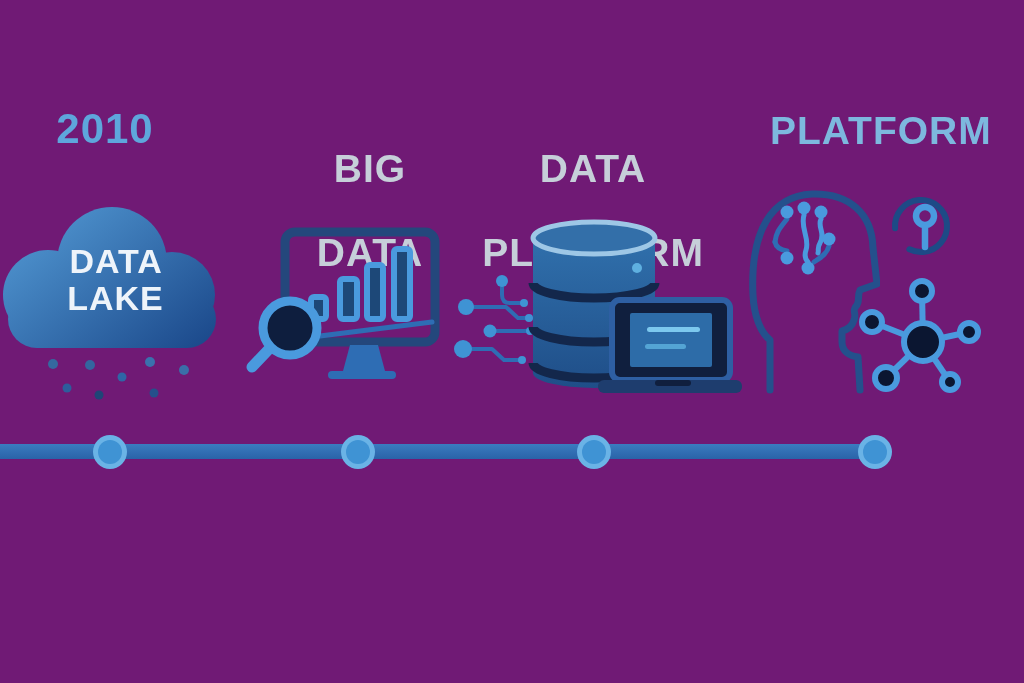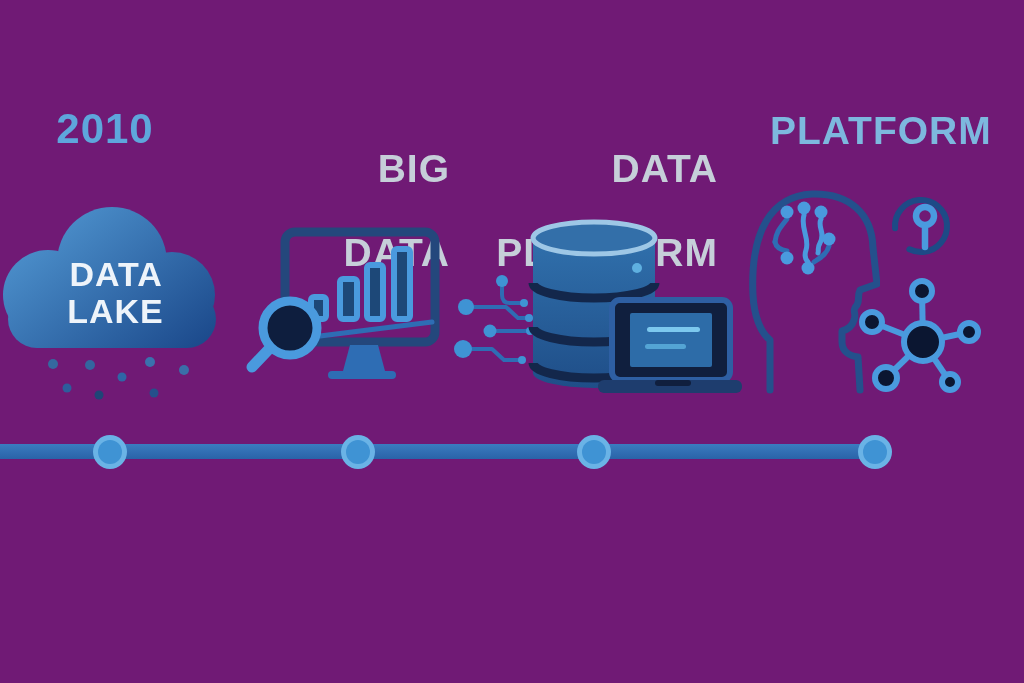--- a/index.html
+++ b/index.html
@@ -12,27 +12,27 @@
   }
   .abs{position:absolute;}
   .heading{
     font-weight:bold;
     font-size:39px;
     letter-spacing:1px;
     line-height:1.08;
     text-align:center;
     white-space:pre-line;
   }
-  .heading .line{display:block;text-align:right;}
+  .heading .line{display:block;}
   #heading-2010{left:30px;top:106px;width:150px;color:#5ea6dc;font-size:42px;}
   #heading-bigdata{left:290px;top:106px;width:160px;color:#c6cfd9;}
   #heading-platform{left:468px;top:106px;width:250px;color:#c6cfd9;}
   #heading-present{left:770px;top:110px;width:200px;color:#7db8de;}
   #cloud-text{
-    left:38px;top:256px;width:155px;
+    left:38px;top:243px;width:155px;
     text-align:center;color:#eef4fa;
     font-weight:bold;font-size:34px;line-height:1.1;letter-spacing:1px;
   }
   #timeline-bar{
     left:0;top:444px;width:890px;height:15px;
     background:linear-gradient(180deg,#3a7cc0,#2a63a8);
     border-radius:0 4px 4px 0;
   }
   .timeline-dot{
     width:34px;height:34px;border-radius:50%;

